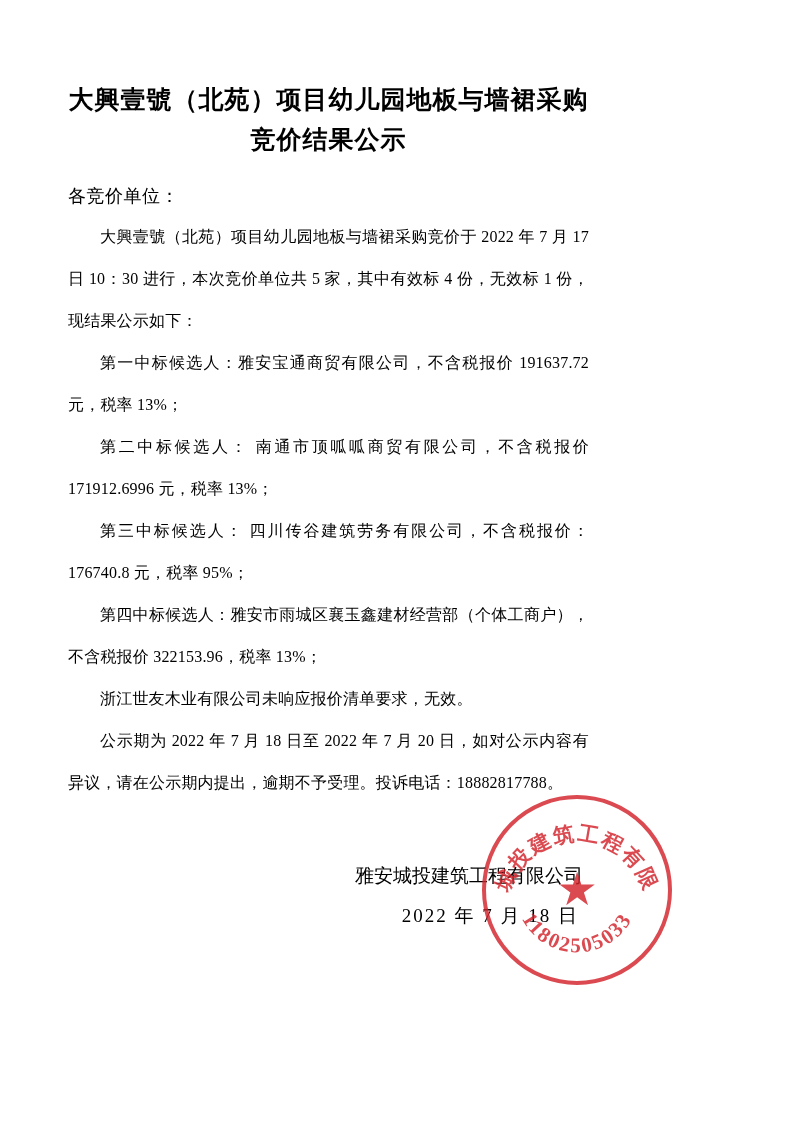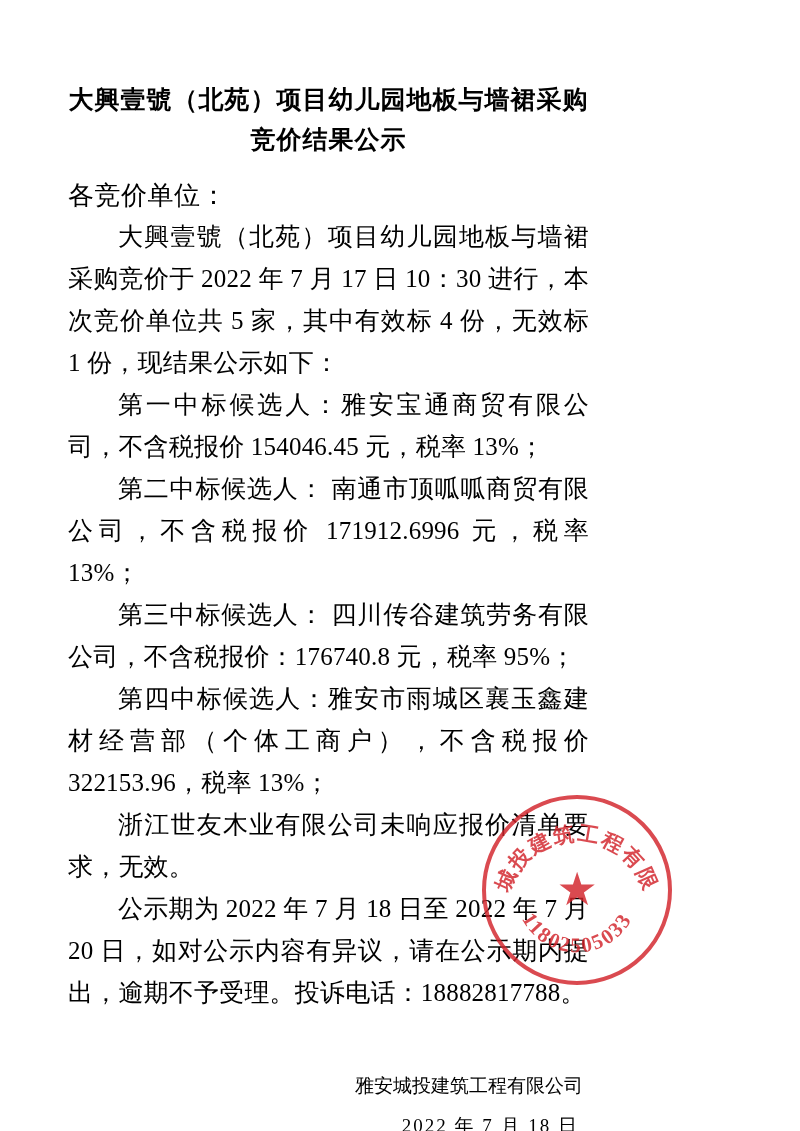--- a/index.html
+++ b/index.html
@@ -28,27 +28,27 @@
     font-weight: bold;
     line-height: 40px;
     letter-spacing: 1px;
     margin: 10px 0 0 0;
   }
   .doc-title .line2 {
     display: block;
     text-align: center;
   }
   .salutation {
-    font-size: 26px;
+    font-size: 18px;
     line-height: 40px;
     margin-top: 16px;
     letter-spacing: 0.5px;
   }
   p.para {
-    font-size: 25px;
+    font-size: 16px;
     line-height: 42px;
     text-indent: 2em;
     margin: 0;
     text-align: justify;
     letter-spacing: 0.2px;
   }
   .sign-block {
     margin-top: 52px;
     text-align: right;
     font-size: 19px;
@@ -116,21 +116,21 @@
 <div class="page">
 
   <div class="doc-title">
     <span>大興壹號（北苑）项目幼儿园地板与墙裙采购</span>
     <span class="line2">竞价结果公示</span>
   </div>
 
   <div class="salutation">各竞价单位：</div>
 
   <p class="para">大興壹號（北苑）项目幼儿园地板与墙裙采购竞价于 2022 年 7 月 17 日 10：30 进行，本次竞价单位共 5 家，其中有效标 4 份，无效标 1 份，现结果公示如下：</p>
-  <p class="para">第一中标候选人：雅安宝通商贸有限公司，不含税报价 154046.45 元，税率 13%；</p>
+  <p class="para">第一中标候选人：雅安宝通商贸有限公司，不含税报价 191637.72 元，税率 13%；</p>
   <p class="para">第二中标候选人： 南通市顶呱呱商贸有限公司，不含税报价 171912.6996 元，税率 13%；</p>
   <p class="para">第三中标候选人： 四川传谷建筑劳务有限公司，不含税报价：176740.8 元，税率 95%；</p>
   <p class="para">第四中标候选人：雅安市雨城区襄玉鑫建材经营部（个体工商户），不含税报价 322153.96，税率 13%；</p>
   <p class="para">浙江世友木业有限公司未响应报价清单要求，无效。</p>
   <p class="para">公示期为 2022 年 7 月 18 日至 2022 年 7 月 20 日，如对公示内容有异议，请在公示期内提出，逾期不予受理。投诉电话：18882817788。</p>
 
   <div class="sign-block">
     <div>雅安城投建筑工程有限公司</div>
     <div class="sign-date">2022 年 7 月 18 日</div>
   </div>

